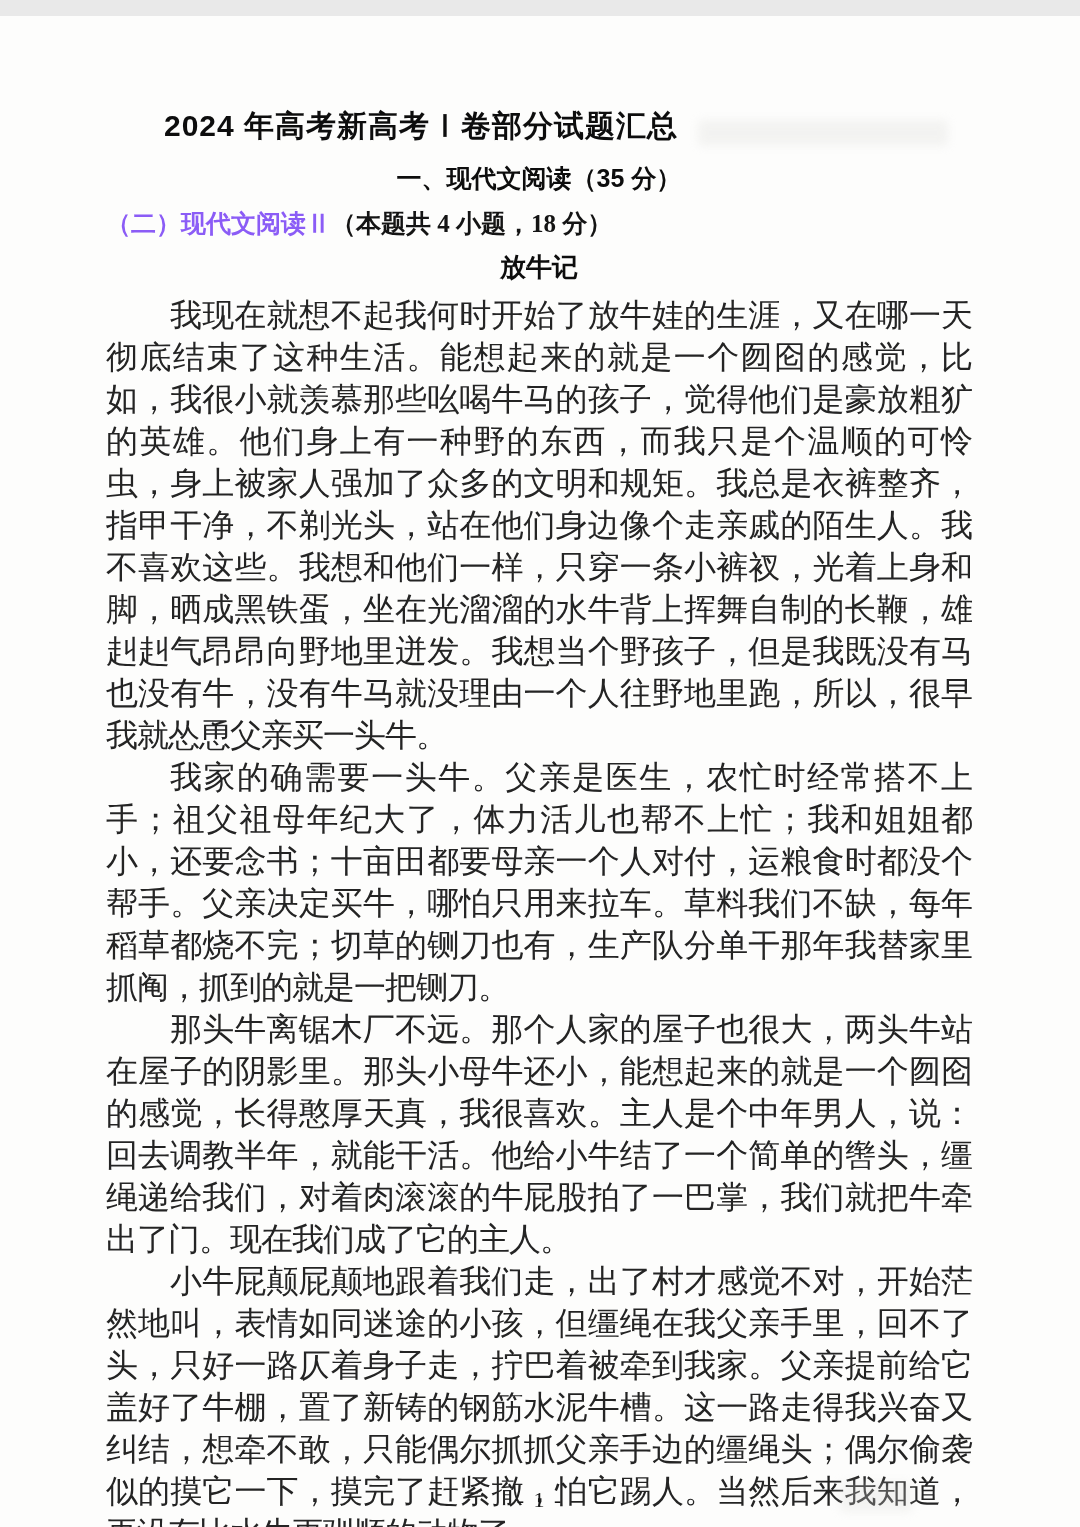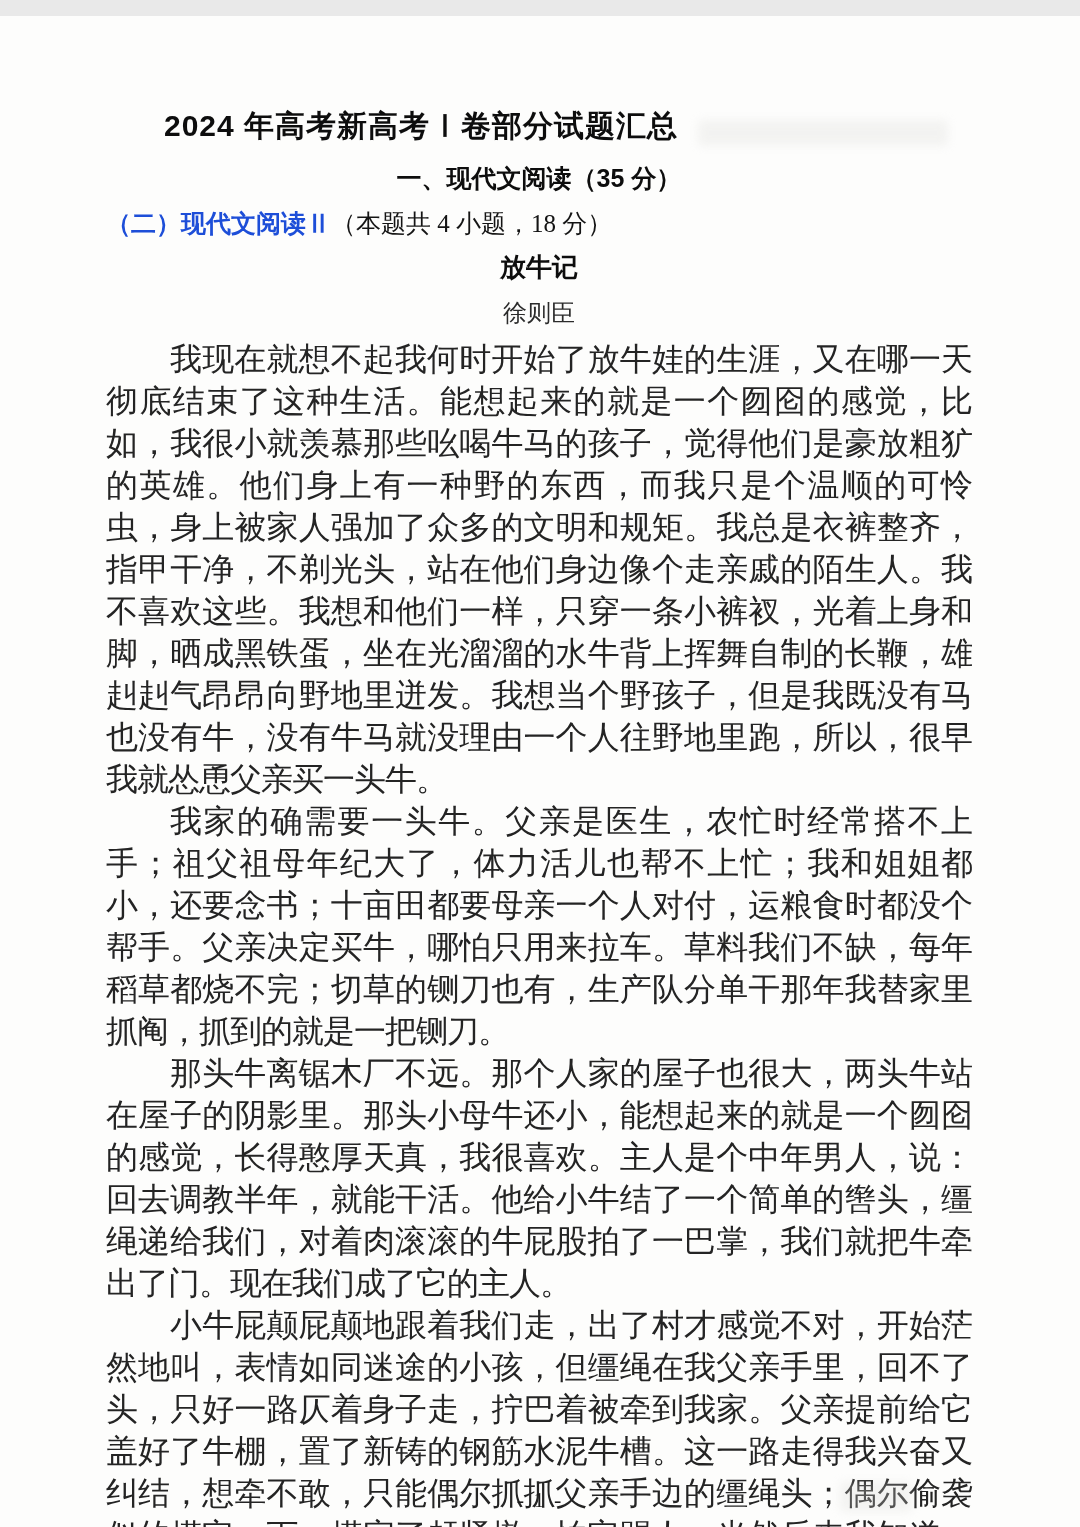--- a/index.html
+++ b/index.html
@@ -42,24 +42,24 @@
   }
   .subsection-heading {
     margin-top: 14px;
     font-size: 25px;
     line-height: 31px;
     color: #141414;
   }
   .subsection-heading .bold {
     font-family: "Liberation Sans", sans-serif;
     font-weight: 700;
-    color: #1d4ed8;
+    color: #8b5cf6;
   }
   .subsection-heading .note {
-    font-weight: 400;
+    font-weight: 700;
     font-family: "Liberation Serif", serif;
   }
   .passage-title {
     margin: 12px 0 0 0;
     text-align: center;
     font-family: "Liberation Sans", sans-serif;
     font-weight: 700;
     font-size: 26px;
     line-height: 33px;
     color: #0d0d0d;
@@ -123,21 +123,20 @@
     <h1 class="doc-title">2024 年高考新高考Ⅰ卷部分试题汇总</h1>
 
     <div class="section-heading">一、现代文阅读（35 分）</div>
 
     <div class="subsection-heading">
       <span class="bold">（二）现代文阅读Ⅱ</span><span class="note">（本题共 4 小题，18 分）</span>
     </div>
 
     <h2 class="passage-title">放牛记</h2>
 
-    <div class="passage-author">徐则臣</div>
 
     <div class="passage-body">
       <p>我现在就想不起我何时开始了放牛娃的生涯，又在哪一天彻底结束了这种生活。能想起来的就是一个囫囵的感觉，比如，我很小就羡慕那些吆喝牛马的孩子，觉得他们是豪放粗犷的英雄。他们身上有一种野的东西，而我只是个温顺的可怜虫，身上被家人强加了众多的文明和规矩。我总是衣裤整齐，指甲干净，不剃光头，站在他们身边像个走亲戚的陌生人。我不喜欢这些。我想和他们一样，只穿一条小裤衩，光着上身和脚，晒成黑铁蛋，坐在光溜溜的水牛背上挥舞自制的长鞭，雄赳赳气昂昂向野地里迸发。我想当个野孩子，但是我既没有马也没有牛，没有牛马就没理由一个人往野地里跑，所以，很早我就怂恿父亲买一头牛。</p>
       <p>我家的确需要一头牛。父亲是医生，农忙时经常搭不上手；祖父祖母年纪大了，体力活儿也帮不上忙；我和姐姐都小，还要念书；十亩田都要母亲一个人对付，运粮食时都没个帮手。父亲决定买牛，哪怕只用来拉车。草料我们不缺，每年稻草都烧不完；切草的铡刀也有，生产队分单干那年我替家里抓阄，抓到的就是一把铡刀。</p>
       <p>那头牛离锯木厂不远。那个人家的屋子也很大，两头牛站在屋子的阴影里。那头小母牛还小，能想起来的就是一个囫囵的感觉，长得憨厚天真，我很喜欢。主人是个中年男人，说：回去调教半年，就能干活。他给小牛结了一个简单的辔头，缰绳递给我们，对着肉滚滚的牛屁股拍了一巴掌，我们就把牛牵出了门。现在我们成了它的主人。</p>
       <p>小牛屁颠屁颠地跟着我们走，出了村才感觉不对，开始茫然地叫，表情如同迷途的小孩，但缰绳在我父亲手里，回不了头，只好一路仄着身子走，拧巴着被牵到我家。父亲提前给它盖好了牛棚，置了新铸的钢筋水泥牛槽。这一路走得我兴奋又纠结，想牵不敢，只能偶尔抓抓父亲手边的缰绳头；偶尔偷袭似的摸它一下，摸完了赶紧撤，怕它踢人。当然后来我知道，再没有比水牛更驯顺的动物了。</p>
 
     </div>
   </div>
 

